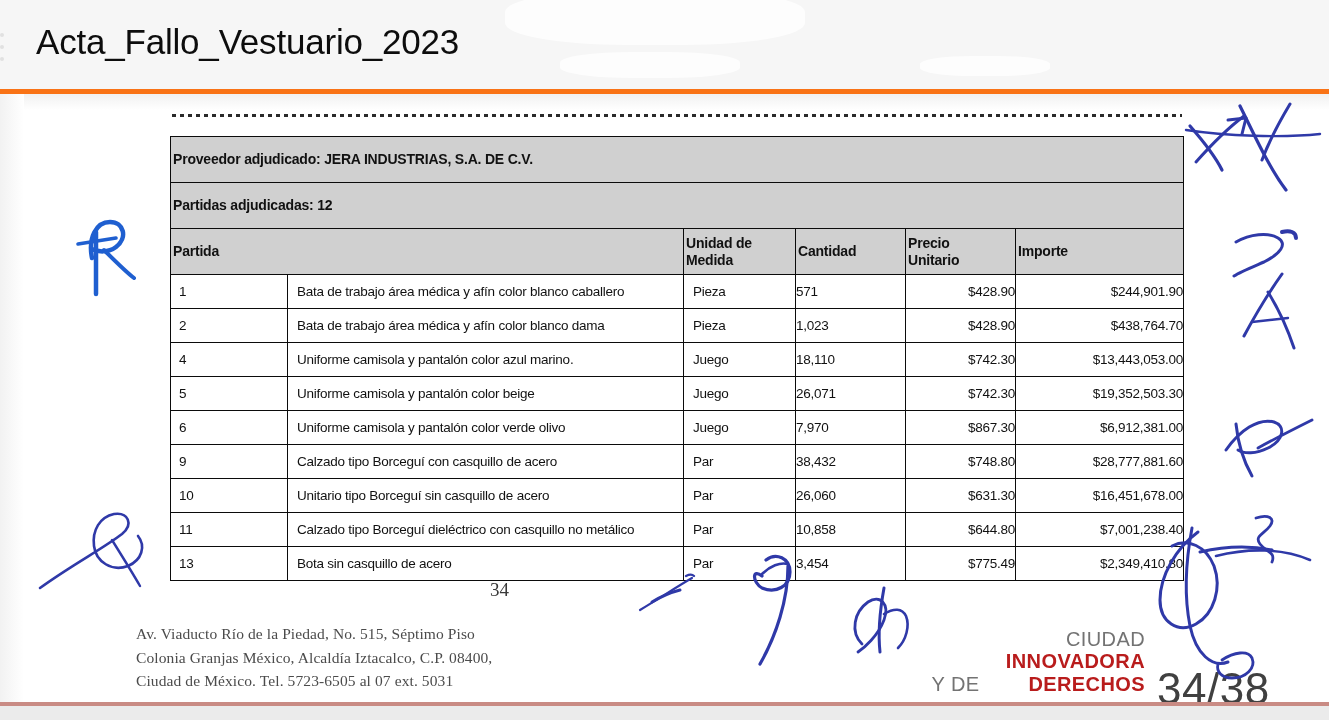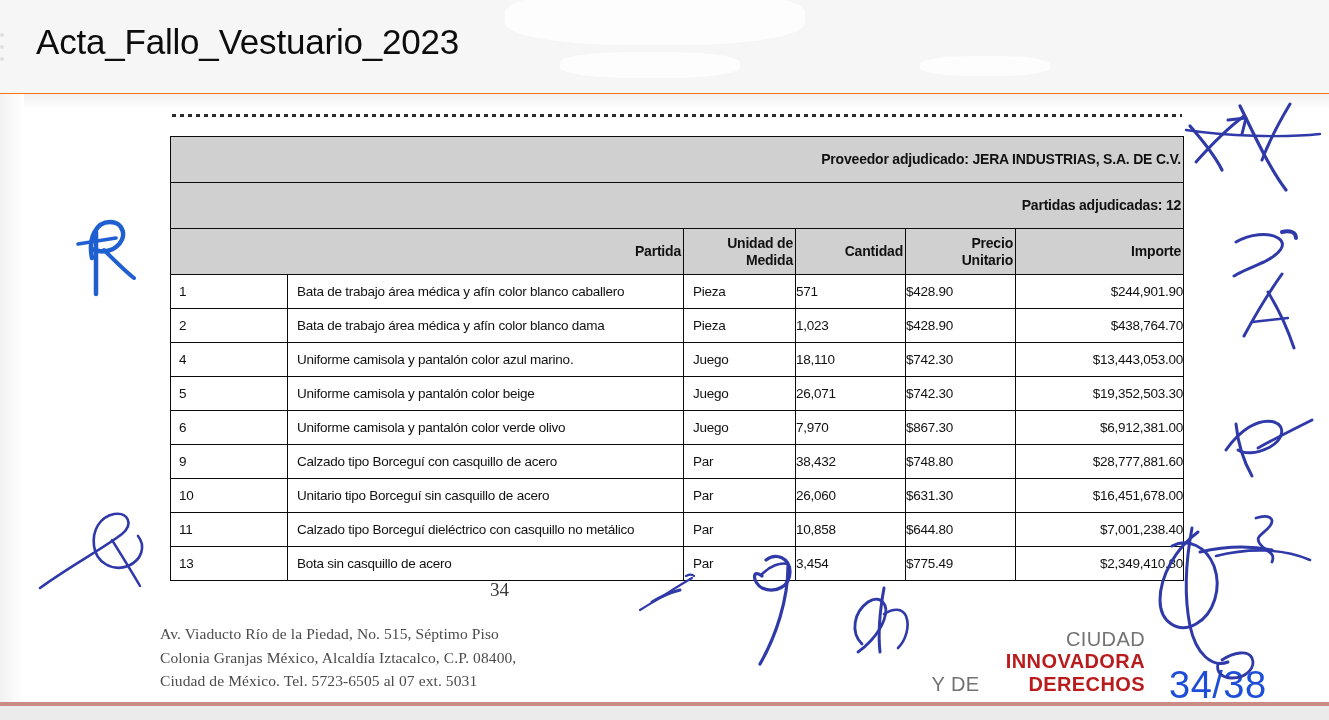--- a/index.html
+++ b/index.html
@@ -19,21 +19,21 @@
     background: #ffffff;
   }
 
   
   #header-bar {
     position: absolute;
     left: 0; top: 0;
     width: 1329px;
     height: 94px;
     background: #f6f6f6;
-    border-bottom: 1px solid #f97316;
+    border-bottom: 5px solid #f97316;
     overflow: hidden;
   }
   #header-bar .hdr-smudge {
     position: absolute;
     background: #ffffff;
     opacity: .75;
     border-radius: 40%;
   }
   #doc-title {
     position: absolute;
@@ -113,55 +113,55 @@
     padding: 7px 0 7px 10px;
     height: 32px;
     letter-spacing: -0.25px;
     white-space: nowrap;
   }
 
   #award-table thead th {
     background: #d0d0d0;
     font-size: 14px;
     font-weight: bold;
-    text-align: right;
+    text-align: left;
     height: 46px;
     padding: 3px 2px;
     line-height: 1.15;
     letter-spacing: -0.2px;
   }
 
   #award-table tbody td {
     height: 34px;
     font-size: 13.5px;
     font-weight: 400;
     letter-spacing: -0.25px;
     background: #ffffff;
   }
   td.c-num      { text-align: left;   padding-left: 8px; color: #222; }
   td.c-desc     { text-align: left;   padding-left: 9px; }
   td.c-unit     { text-align: left;   padding-left: 9px; }
   td.c-qty      { text-align: left; }
-  td.c-price    { text-align: left; }
+  td.c-price    { text-align: right; }
   td.c-amount   { text-align: right; }
 
   
   #page-folio {
     position: absolute;
     left: 490px;
     top: 485px;
     font-size: 19px;
     color: #3a3a3a;
     font-family: "Liberation Serif", serif;
   }
 
   
   #address-block {
     position: absolute;
-    left: 160px;
+    left: 136px;
     top: 528px;
     font-family: "Liberation Serif", serif;
     font-size: 15.5px;
     line-height: 1.52;
     color: #4b4b4b;
     letter-spacing: .1px;
     white-space: nowrap;
   }
 
   
@@ -177,25 +177,24 @@
     width: 252px;
   }
   #slogan .thin { font-weight: 300; color: #737373; }
   #slogan .bold { font-weight: bold; color: #b91c1c; margin-left: 43px; }
 
   
   #page-counter {
     position: absolute;
     left: 1157px;
     top: 664px;
-    font-size: 38px;
+    font-size: 44px;
     font-weight: 300;
-    color: #1d4ed8;
+    color: #404040;
     letter-spacing: .5px;
-    margin-left: 12px;
   }
 
   
   #bottom-rule {
     position: absolute;
     left: 0; top: 702px;
     width: 1329px; height: 4px;
     background: #c98b84;
   }
   #bottom-strip {

